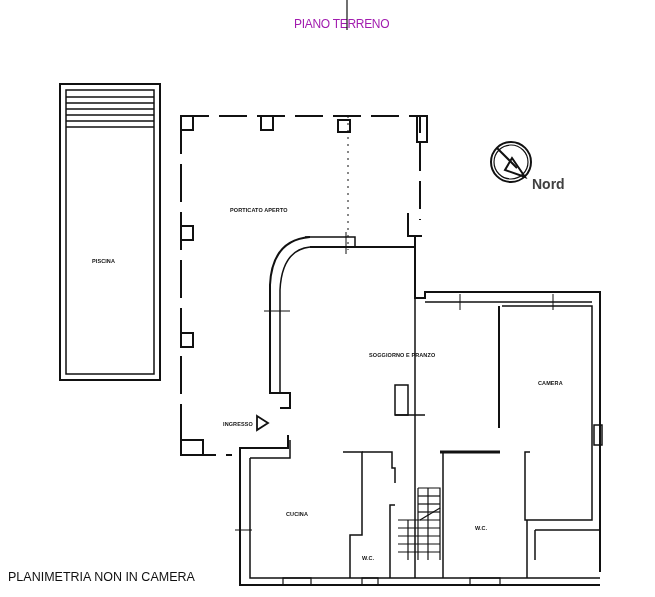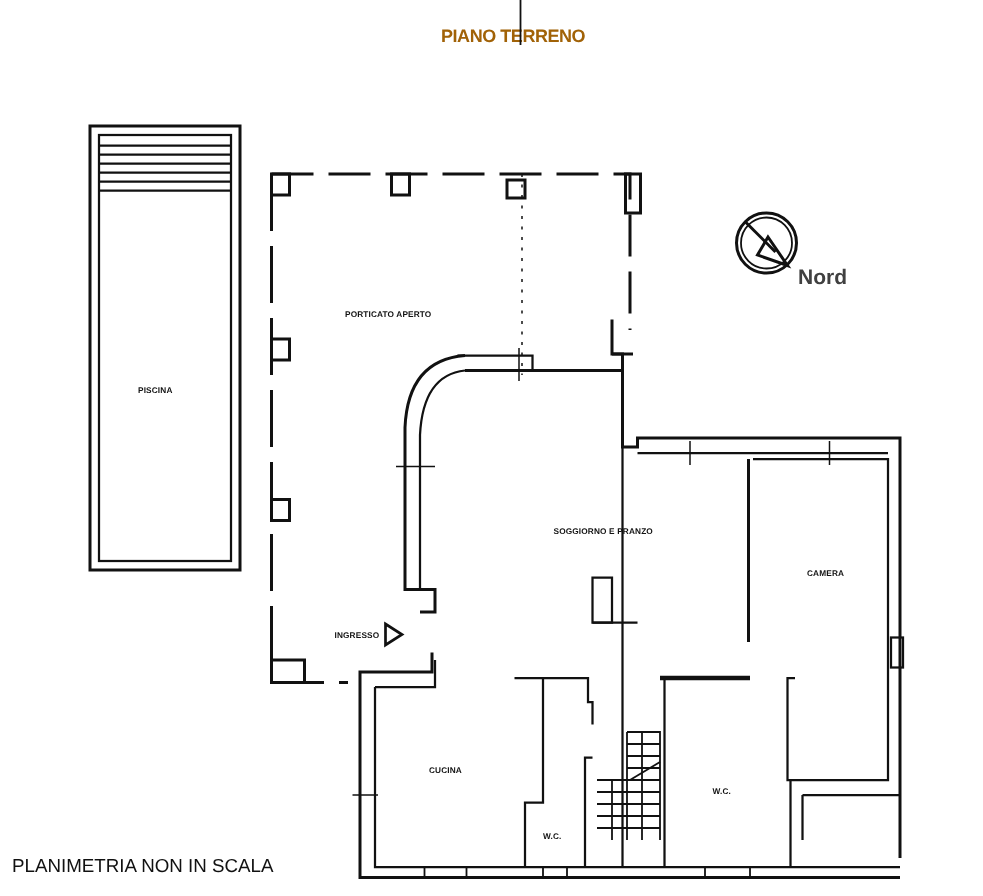--- a/index.html
+++ b/index.html
@@ -1,17 +1,17 @@
 <!DOCTYPE html>
 <html><head>
 <meta charset="utf-8">
 <style>
   html, body { margin: 0; padding: 0; background: #ffffff; }
   body { width: 655px; height: 597px; position: relative; overflow: hidden; font-family: "Liberation Sans", sans-serif; }
-  .title { position: absolute; left: 294px; top: 17px; font-size: 12px; font-weight: bold; color: #a16207; letter-spacing: -0.3px; }
+  .title { position: absolute; left: 294px; top: 17px; font-size: 12px; font-weight: normal; color: #a21caf; letter-spacing: -0.3px; }
   .footer { position: absolute; left: 8px; top: 570px; font-size: 12.5px; color: #111; }
   .room-label { position: absolute; font-size: 5.5px; font-weight: bold; color: #111; letter-spacing: 0.1px; white-space: nowrap; }
   .nord { position: absolute; left: 532px; top: 176px; font-size: 14px; font-weight: bold; color: #404040; }
   svg.plan { position: absolute; left: 0; top: 0; }
 </style>
 </head>
 <body>
 
 <div class="title">PIANO TERRENO</div>
 
@@ -119,13 +119,13 @@
 <div class="room-label" style="left:230px; top:207px;">PORTICATO APERTO</div>
 <div class="room-label" style="left:369px; top:352px;">SOGGIORNO E PRANZO</div>
 <div class="room-label" style="left:538px; top:380px;">CAMERA</div>
 <div class="room-label" style="left:286px; top:511px;">CUCINA</div>
 <div class="room-label" style="left:362px; top:555px;">W.C.</div>
 <div class="room-label" style="left:475px; top:525px;">W.C.</div>
 <div class="room-label" style="left:223px; top:421px;">INGRESSO</div>
 
 <div class="nord">Nord</div>
 
-<div class="footer">PLANIMETRIA NON IN SCALA</div>
+<div class="footer">PLANIMETRIA NON IN CAMERA</div>
 
 </body></html>

